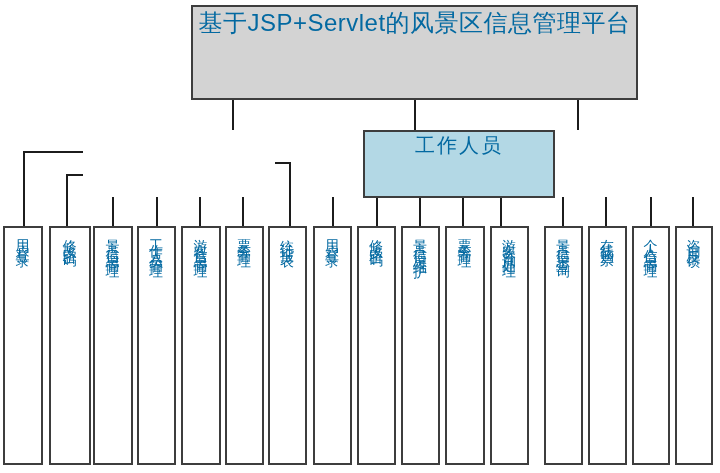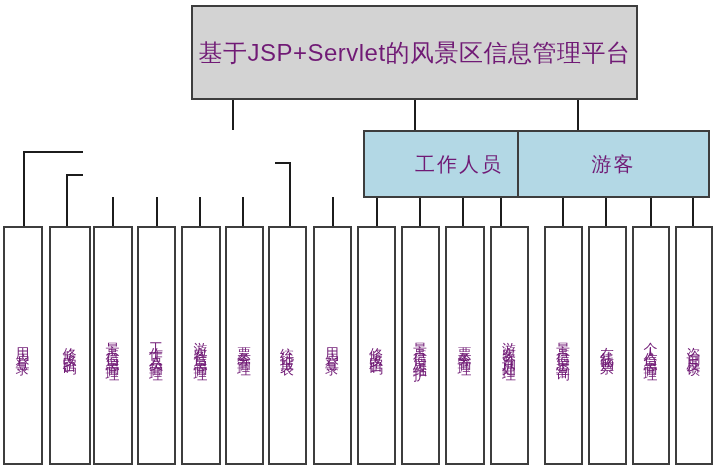--- a/index.html
+++ b/index.html
@@ -4,22 +4,22 @@
 <style>
   html,body { margin:0; padding:0; background:#ffffff; }
   .canvas {
     position:relative; width:720px; height:473px; background:#ffffff;
     font-family:"Liberation Sans", sans-serif; overflow:hidden;
   }
   .line { position:absolute; background:var(--line,#1c1c1c); }
   .node {
     position:absolute; box-sizing:border-box;
     border:2px solid var(--border,#3d3d3d);
-    display:flex; align-items:center; justify-content:center;
-    color:#701a75; text-align:center;
+    display:flex; align-items:flex-start; justify-content:center;
+    color:#0369a1; text-align:center;
   }
   .root   { background:var(--root-fill,#d3d3d3);   font-size:24px; letter-spacing:0.5px; }
   .branch { background:var(--branch-fill,#b3d8e5); font-size:20px; letter-spacing:2px; }
   .leaf   { background:var(--leaf-fill,#ffffff);   font-size:14px; }
   .vtext  { writing-mode:vertical-rl; text-orientation:upright; letter-spacing:5px; line-height:1; }
 </style>
 </head>
 <body>
 
 <div class="canvas">
@@ -51,23 +51,20 @@
   <div class="line" style="left:605px;top:197px;width:2px;height:29px;"></div>
   <div class="line" style="left:650px;top:197px;width:2px;height:29px;"></div>
   <div class="line" style="left:692px;top:197px;width:2px;height:29px;"></div>
 
   <div class="node root" style="left:191px;top:5px;width:447px;height:95px;">
     <span>基于JSP+Servlet的风景区信息管理平台</span>
   </div>
 
   <div class="node branch" style="left:319px;top:130px;width:192px;height:68px;margin-left:44px;">
     <span>工作人员</span>
-  </div>
-  <div class="node branch" style="left:517px;top:130px;width:193px;height:68px;">
-    <span>游客</span>
   </div>
 
   <div class="node leaf" style="left:3px;top:226px;width:40px;height:239px;">
     <span class="vtext">用户登录</span>
   </div>
   <div class="node leaf" style="left:49px;top:226px;width:42px;height:239px;">
     <span class="vtext">修改密码</span>
   </div>
   <div class="node leaf" style="left:93px;top:226px;width:40px;height:239px;">
     <span class="vtext">景点信息管理</span>

